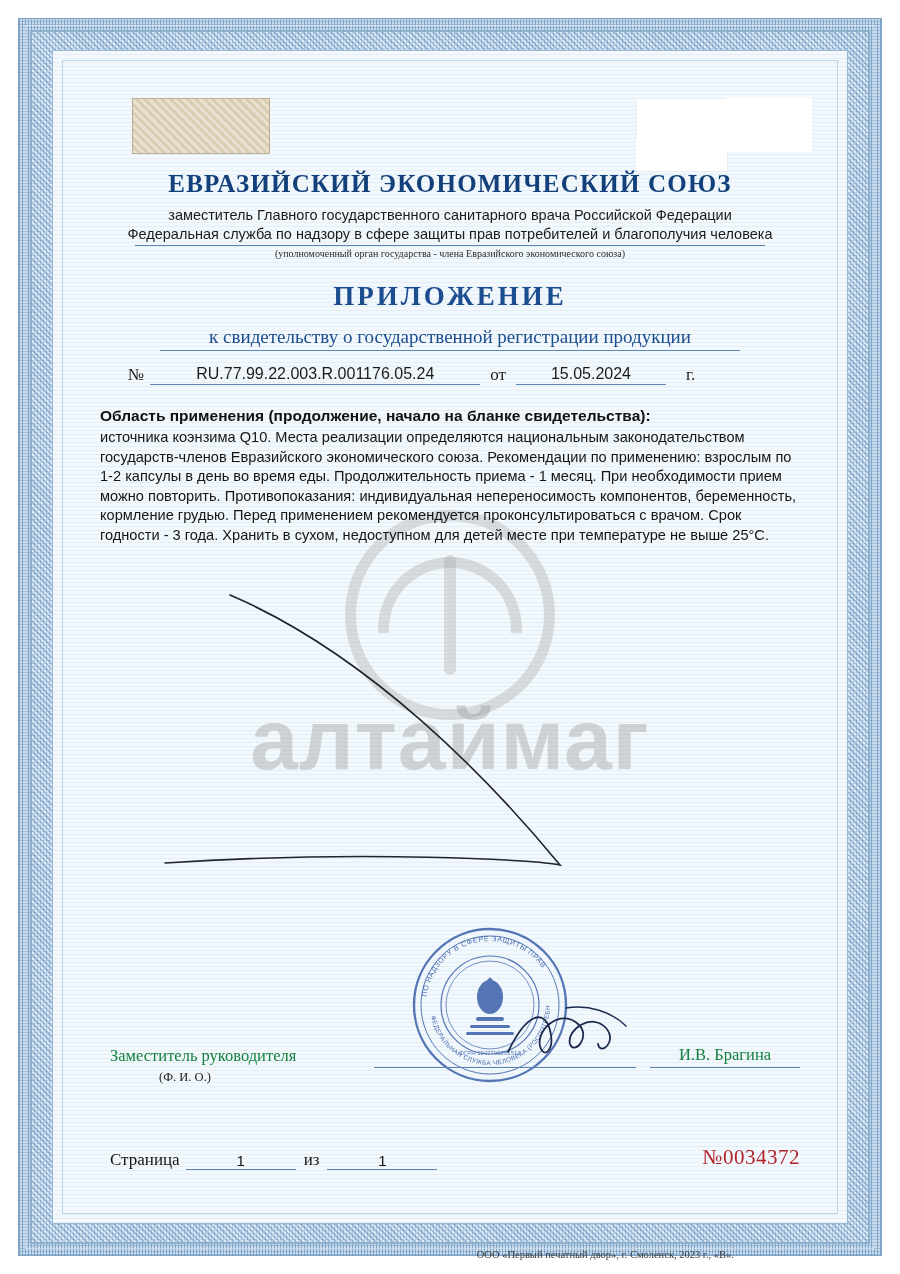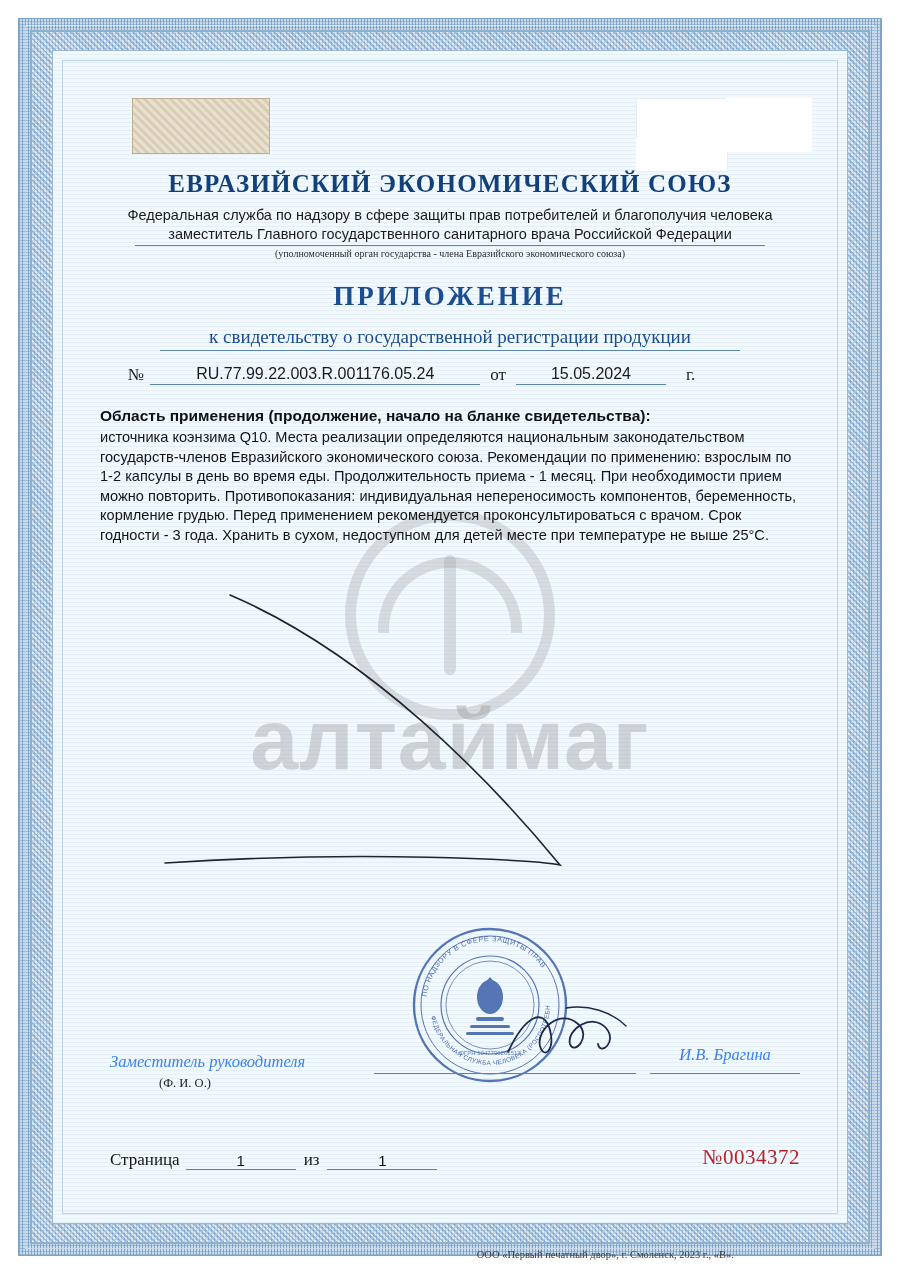--- a/index.html
+++ b/index.html
@@ -324,35 +324,34 @@
     position: absolute;
     left: 110px;
     top: 1045px;
     width: 690px;
   }
   .sig-row {
     display: flex;
     align-items: flex-end;
     font-family: "Liberation Serif", serif;
     font-size: 16.5px;
-    color: #3b82f6;
-    font-style: italic;
+    color: #15803d;
   }
   .sig-title { flex: 0 0 250px; padding-bottom: 2px; }
   .sig-line {
     flex: 1 1 auto;
     border-bottom: 1px solid #5b86b4;
     height: 18px;
     margin: 0 14px;
   }
   .sig-name {
     flex: 0 0 150px;
     text-align: center;
     border-bottom: 1px solid #5b86b4;
-    padding-bottom: 8px;
+    padding-bottom: 2px;
   }
   .sig-caption-row {
     display: flex;
     margin-top: 2px;
     font-family: "Liberation Serif", serif;
     font-size: 12.5px;
     color: #222;
   }
   .sig-caption-left { flex: 1 1 auto; line-height: 15px; }
   .sig-caption-right {
@@ -429,22 +428,22 @@
     <div class="wm-title">алтаймаг</div>
   </div>
 
   <svg class="signature-sweep" viewBox="0 0 500 330">
     <path d="M120 35 C 260 95, 380 220, 450 305 C 430 300, 250 290, 55 303" fill="none" stroke="#20242b" stroke-width="1.6" stroke-linecap="round"></path>
   </svg>
 
   <div class="content">
     <div class="org-title">ЕВРАЗИЙСКИЙ ЭКОНОМИЧЕСКИЙ СОЮЗ</div>
     <div class="org-lines">
+      <div>заместитель Главного государственного санитарного врача Российской Федерации</div>
       <div>Федеральная служба по надзору в сфере защиты прав потребителей и благополучия человека</div>
-      <div>заместитель Главного государственного санитарного врача Российской Федерации</div>
     </div>
     <div class="org-underline"></div>
     <div class="org-caption">(уполномоченный орган государства - члена Евразийского экономического союза)</div>
 
     <div class="doc-title">ПРИЛОЖЕНИЕ</div>
     <div class="doc-sub">к свидетельству о государственной регистрации продукции</div>
     <div class="doc-sub-underline"></div>
 
     <div class="number-row">
       <span class="nr-label">№</span>

